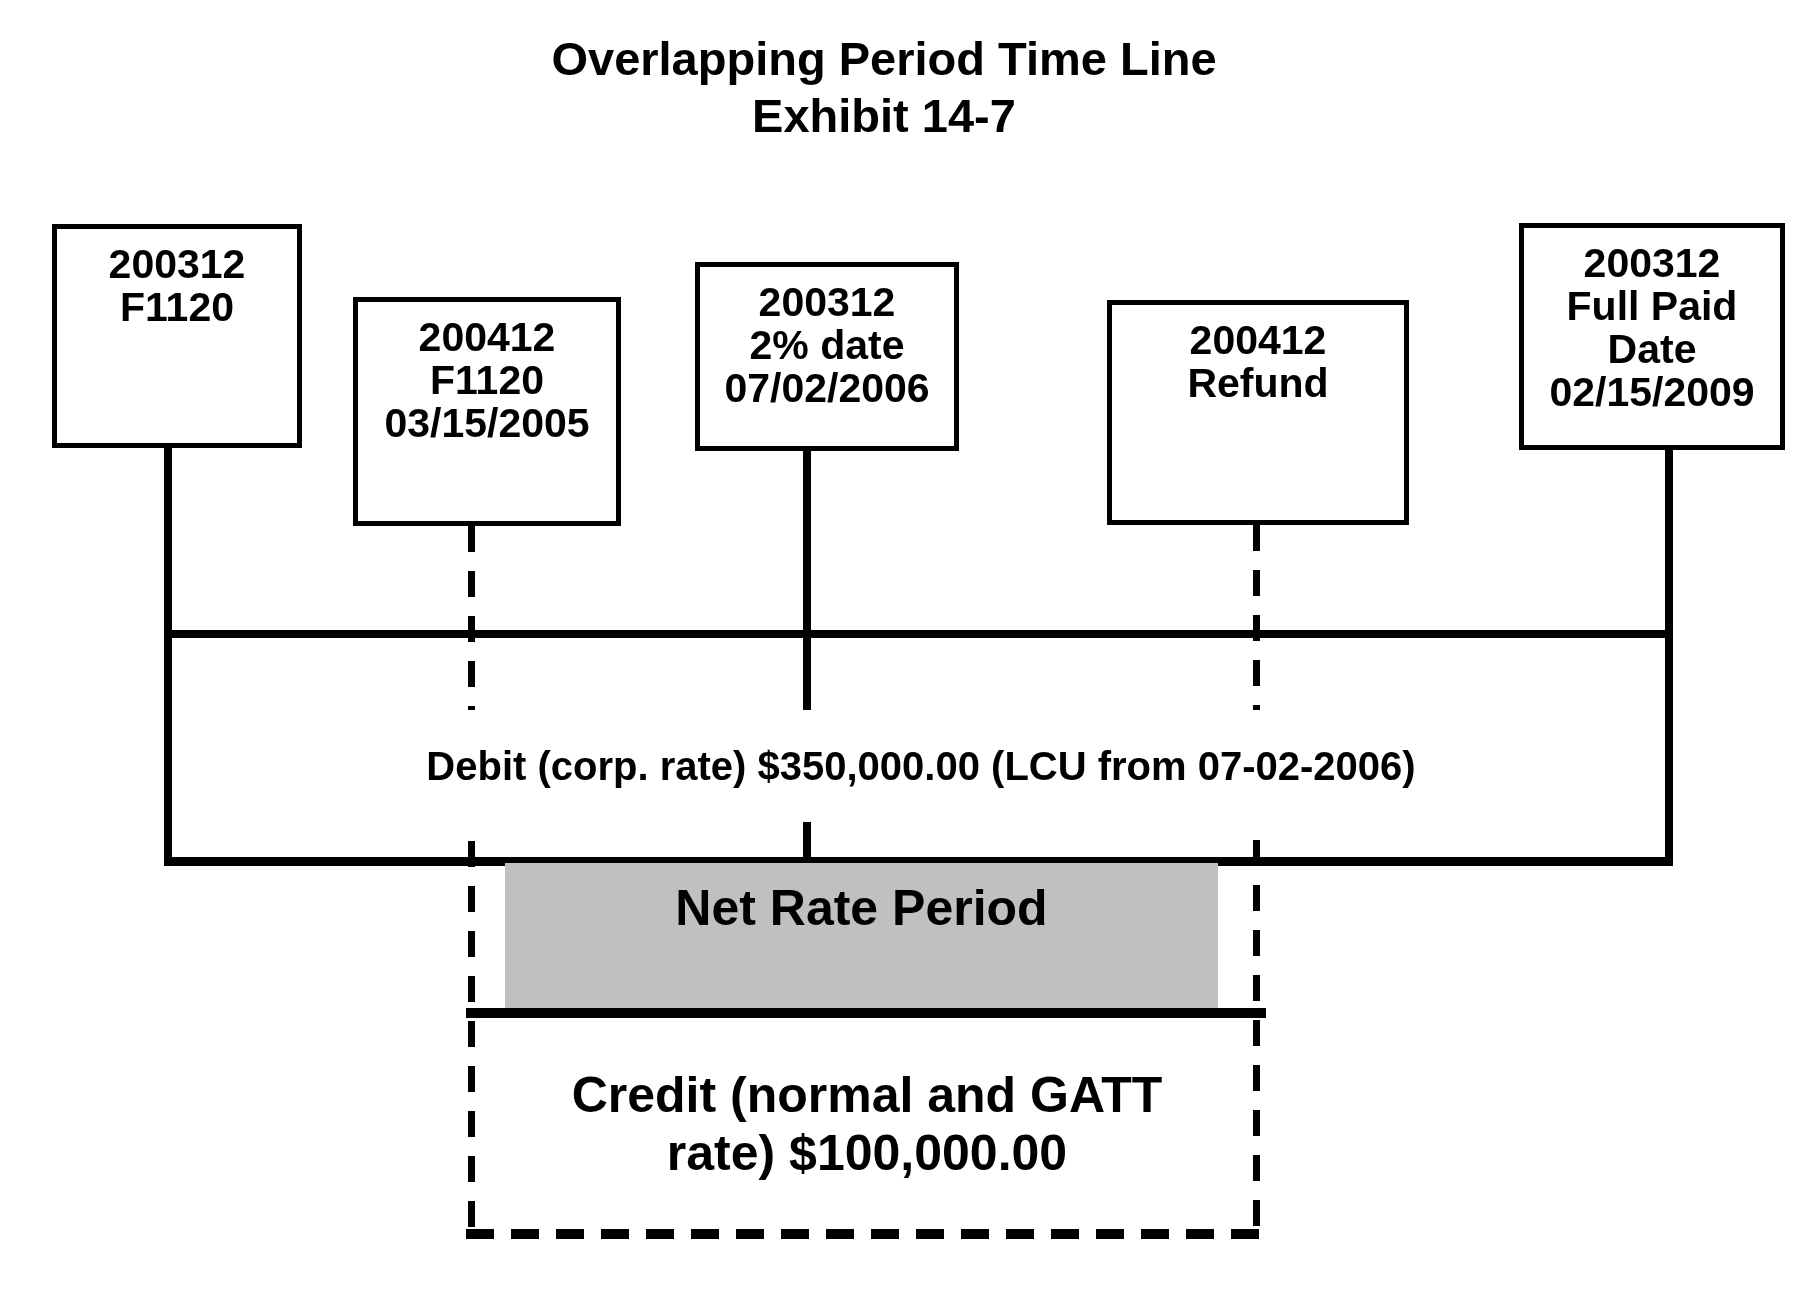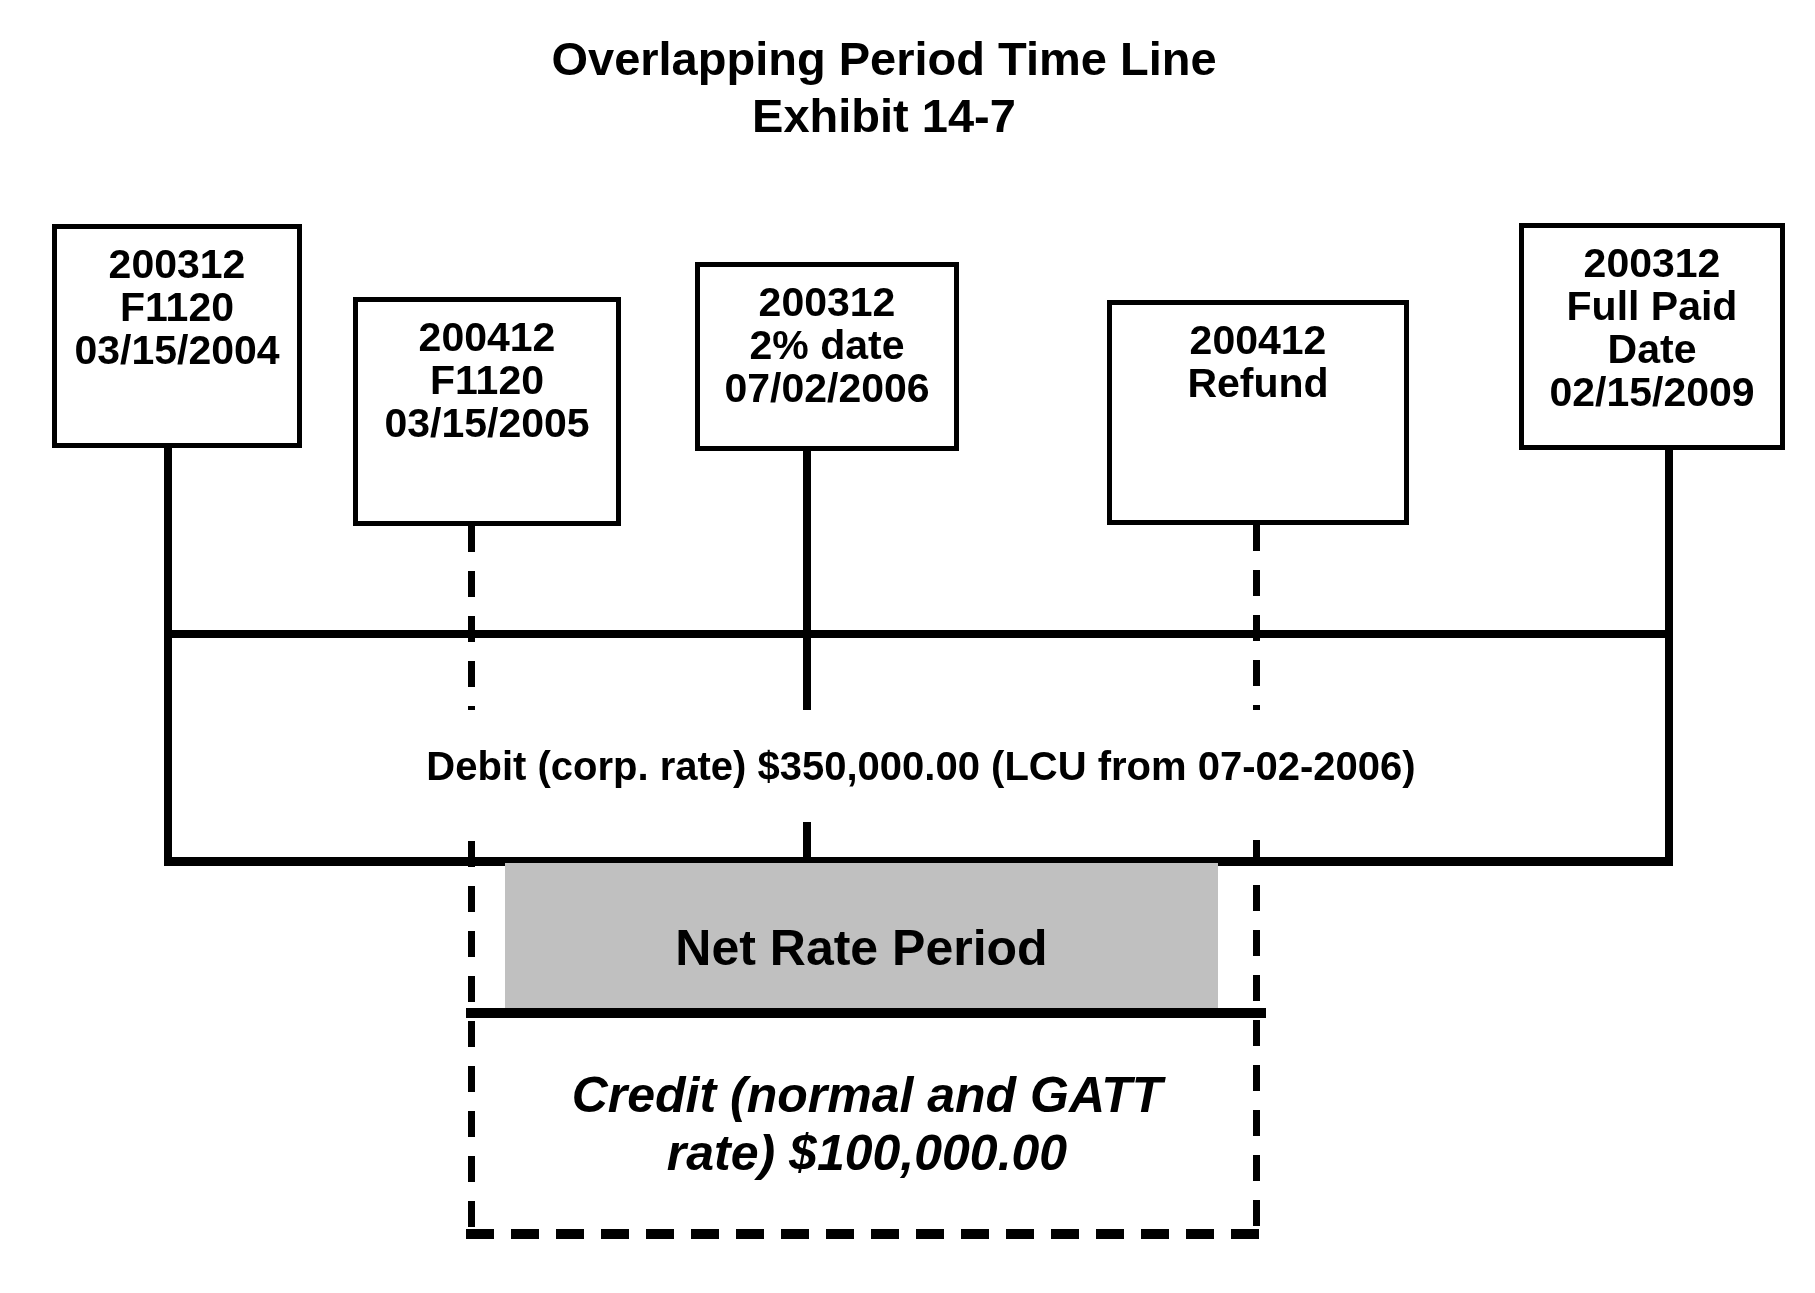--- a/index.html
+++ b/index.html
@@ -58,27 +58,27 @@
     background:#fff;
     display:flex;align-items:center;justify-content:center;
     font-size:40px;white-space:nowrap;
   }
   
   .net-bar{
     left:505px;top:863px;width:713px;height:146px;
     background:#c0c0c0;
     text-align:center;
   }
-  .net-bar .lbl{display:block;padding-top:16px;font-size:50px;margin-top:40px;}
+  .net-bar .lbl{display:block;padding-top:16px;font-size:50px;}
   .net-line{left:466px;top:1008px;width:800px;height:10px;background:#000;}
   
   .credit-label{
     left:472px;top:1066px;width:790px;
     text-align:center;
-    font-size:50px;line-height:58px;font-style:italic;
+    font-size:50px;line-height:58px;
   }
   .hdash{
     left:466px;top:1229px;width:800px;height:10px;
     background:repeating-linear-gradient(to right,#000 0 28px,transparent 28px 45px);
   }
 </style>
 </head>
 <body>
 
 <div id="canvas">
@@ -93,21 +93,20 @@
   <div class="abs vline v1"></div>
   <div class="abs vline v3"></div>
   <div class="abs vline v5"></div>
 
   <div class="abs vdash d2"></div>
   <div class="abs vdash d4"></div>
 
   <div class="abs event-box b1">
     <div>200312</div>
     <div>F1120</div>
-    <div>03/15/2004</div>
   </div>
 
   <div class="abs event-box b2">
     <div>200412</div>
     <div>F1120</div>
     <div>03/15/2005</div>
   </div>
 
   <div class="abs event-box b3">
     <div>200312</div>

